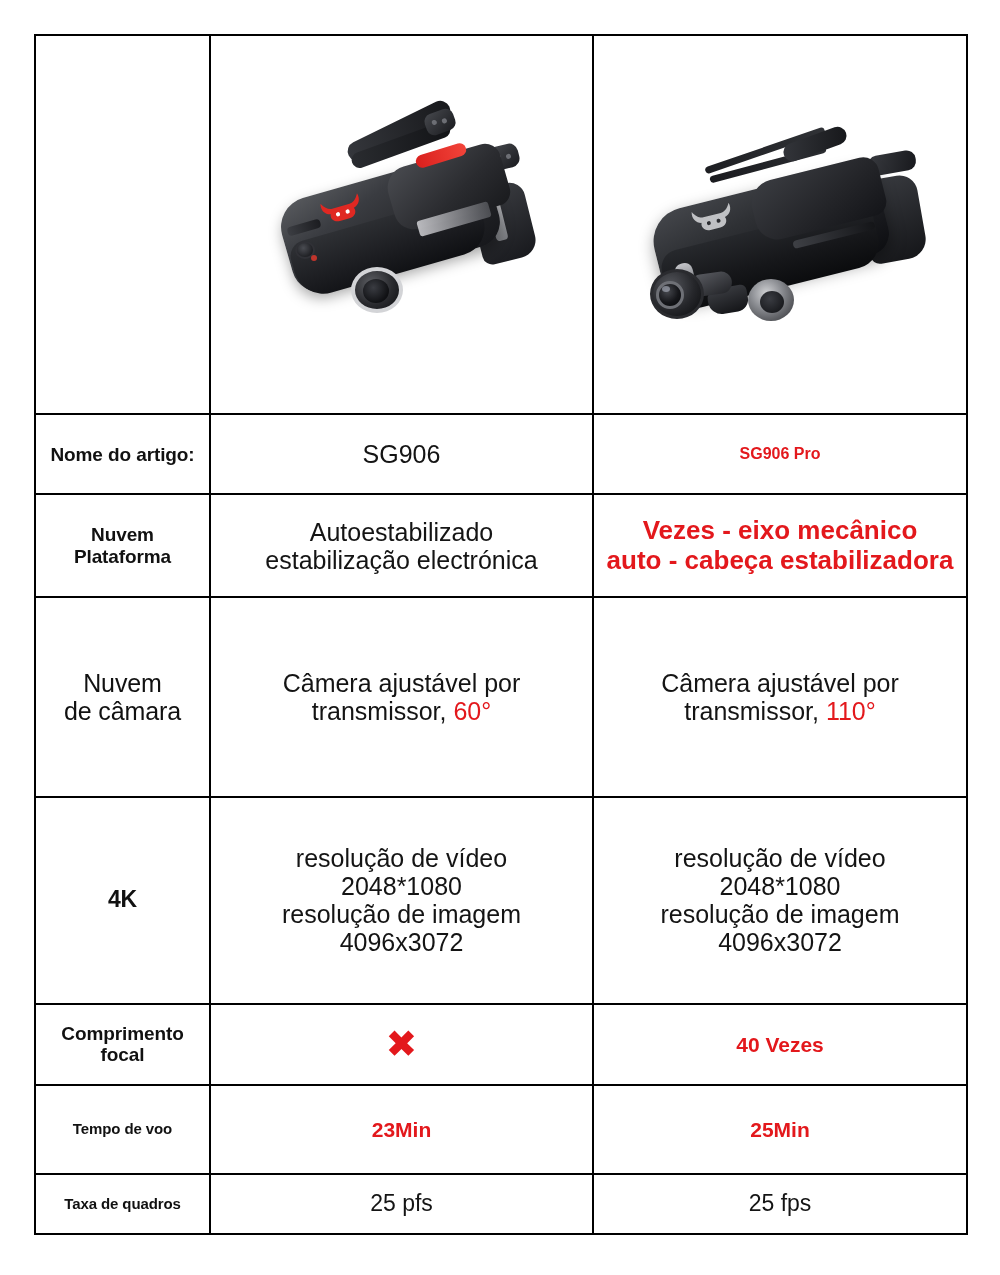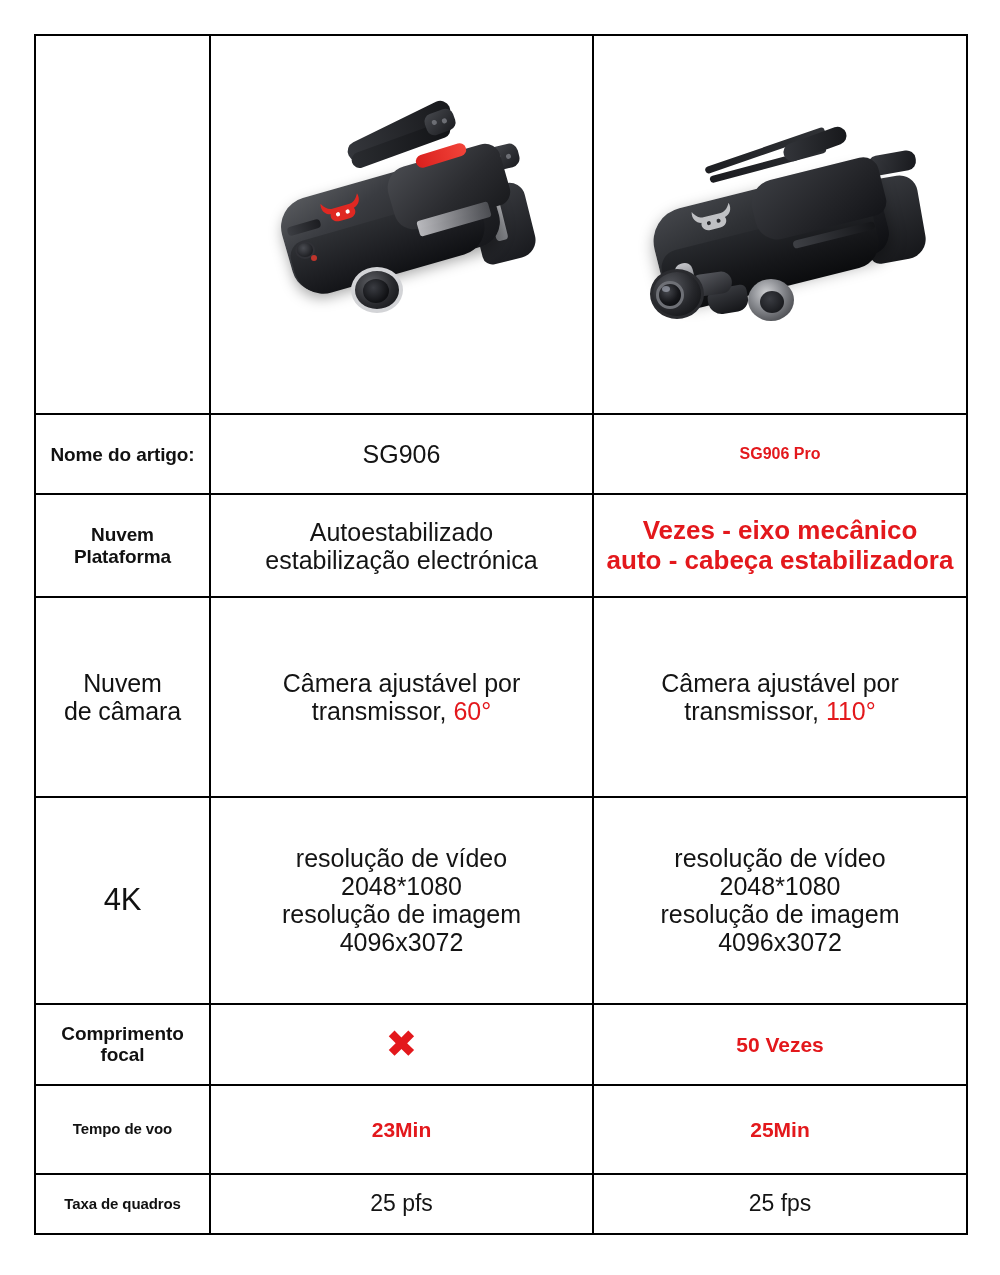--- a/index.html
+++ b/index.html
@@ -45,21 +45,21 @@
   col.c-a     { width: 383px; }
   col.c-b     { width: 374px; }
 
   .label-cell {
     font-size: 19px;
     font-weight: 600;
     color: #111111;
     letter-spacing: -0.1px;
   }
   .label-cell.sm  { font-size: 15px; }
-  .label-cell.lg  { font-size: 31px; font-weight: 400; margin-left: 44px; }
+  .label-cell.lg  { font-size: 23px; font-weight: 700; margin-left: 44px; }
   .label-cell.xl  { font-size: 25px; font-weight: 400; }
 
   .val {
     font-size: 23px;
     font-weight: 400;
     color: #141414;
     border-radius: 30px;
   }
   .val.big { font-size: 25px; }
   .val.red {
@@ -534,21 +534,21 @@
 
 
       <tr style="height:67px;">
         <td class="label-cell">
           <span class="stack-line">Comprimento</span>
           <span class="stack-line">focal</span>
         </td>
         <td>
           <span class="mark-x">✖</span>
         </td>
-        <td class="val red">50 Vezes</td>
+        <td class="val red">40 Vezes</td>
       </tr>
 
       <tr style="height:73px;">
         <td class="label-cell sm">Tempo de voo</td>
         <td class="val red">23Min</td>
         <td class="val red">25Min</td>
       </tr>
 
       <tr style="height:49px;">
         <td class="label-cell sm">Taxa de quadros</td>

